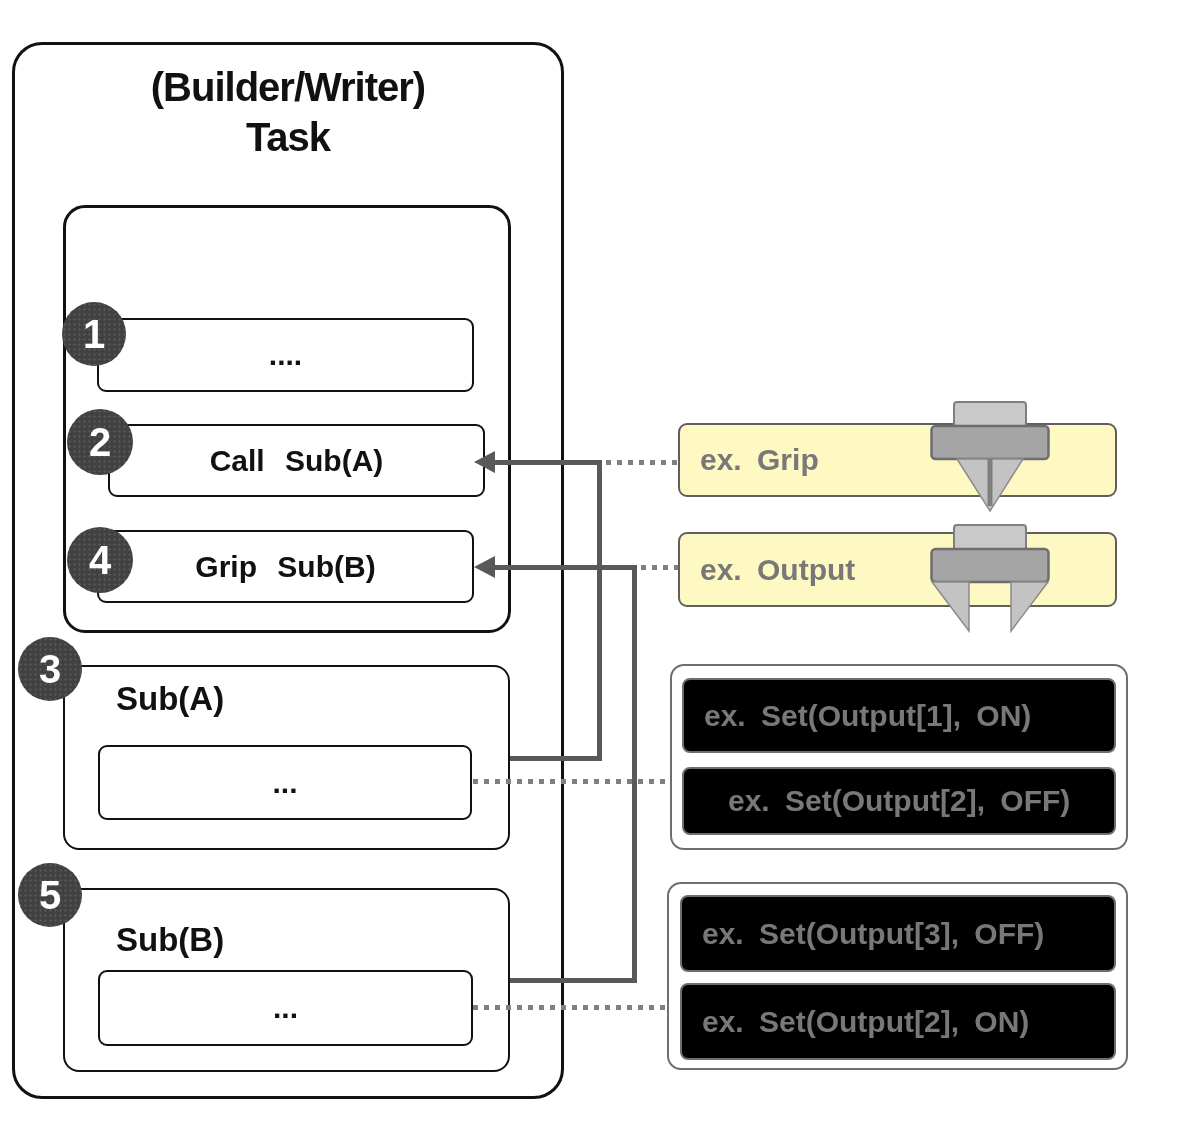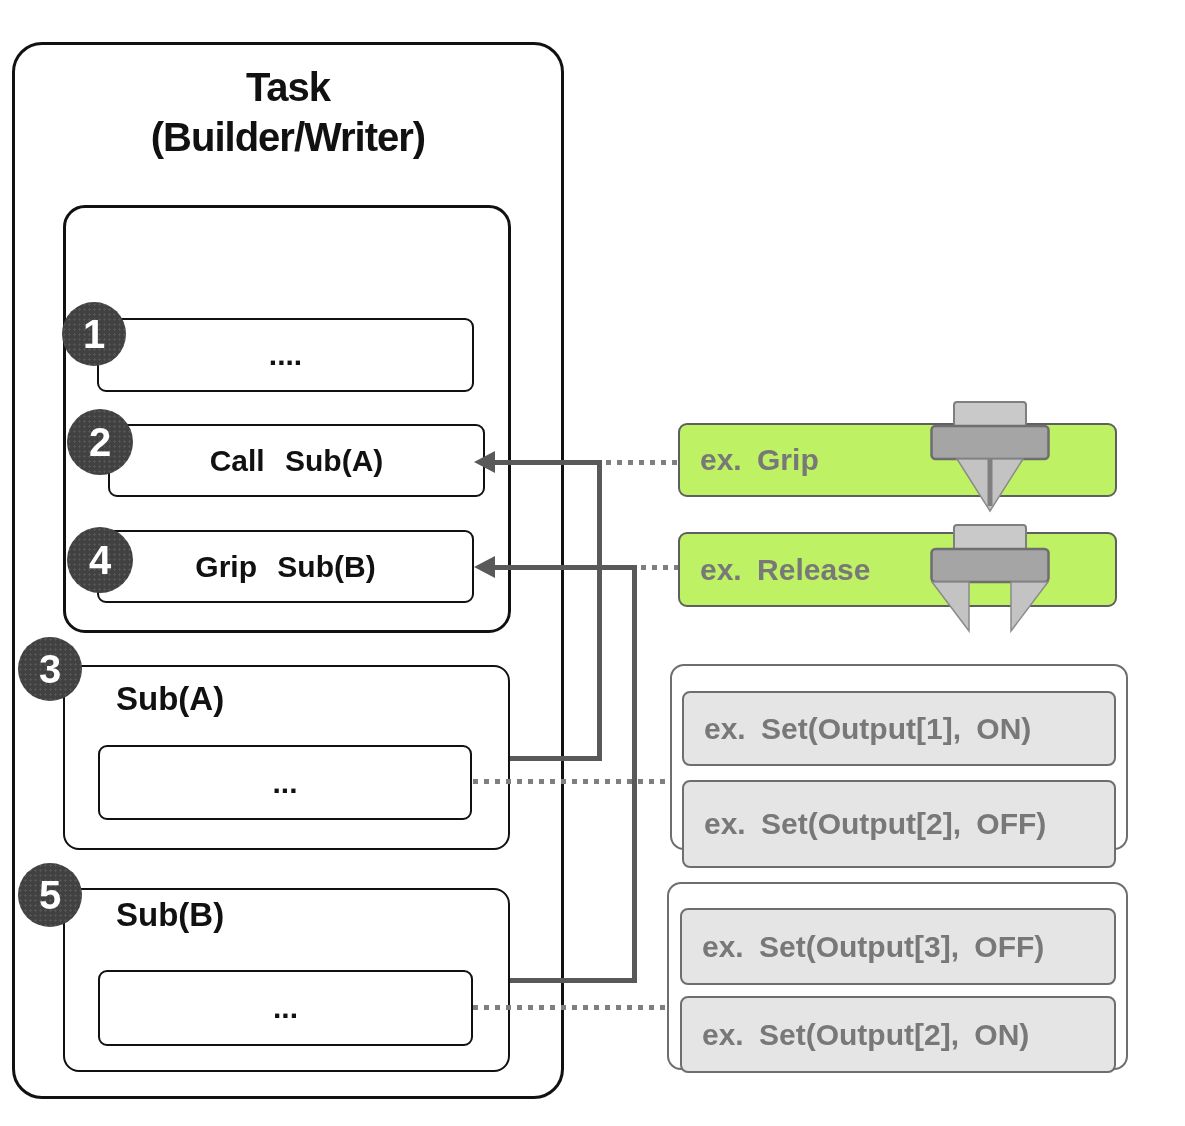--- a/index.html
+++ b/index.html
@@ -24,44 +24,44 @@
   .step-label{font-size:30px;font-weight:bold;color:#111;word-spacing:12px;}
 
   
   .badge{border-radius:50%;background:#414141;
          background-image:radial-gradient(rgba(255,255,255,0.10) 1px, transparent 1.4px);
          background-size:5px 5px;
          color:#fff;display:flex;align-items:center;justify-content:center;
          font-size:40px;font-weight:bold;z-index:5;}
 
   
-  .exbox{border:2.5px solid #5f5f5f;border-radius:9px;background:#bef264;
+  .exbox{border:2.5px solid #5f5f5f;border-radius:9px;background:#fef9c3;
          display:flex;align-items:center;}
   .groupbox{border:2.5px solid #6e6e6e;border-radius:14px;background:#fff;}
-  .exinner{border:2.5px solid #6e6e6e;border-radius:8px;background:#e5e5e5;
-           display:flex;align-items:center;margin-top:13px;}
+  .exinner{border:2.5px solid #6e6e6e;border-radius:8px;background:#000000;
+           display:flex;align-items:center;}
   .ex-label{font-size:30px;font-weight:bold;color:#787878;word-spacing:7px;padding-left:20px;white-space:nowrap;}
 
   
   .solidline{background:#595959;z-index:1;}
   .dotline{height:5px;z-index:1;
     background:repeating-linear-gradient(90deg,#7f7f7f 0 5px,transparent 5px 11px);}
   .arrowhead{width:0;height:0;border-top:11px solid transparent;
              border-bottom:11px solid transparent;border-right:21px solid #595959;z-index:2;}
   .icon-svg{z-index:6;}
 </style>
 </head>
 <body>
 
 <div class="canvas">
 
   <div class="abs blackbox" style="left:12px;top:42px;width:552px;height:1057px;"></div>
   <div class="abs title-task" style="left:32px;top:62px;width:512px;">
+    <div>(Builder/Writer)</div>
     <div>Task</div>
-    <div>(Builder/Writer)</div>
   </div>
 
   <div class="abs mainbox" style="left:63px;top:205px;width:448px;height:428px;"></div>
 
   <div class="abs stepbox" style="left:97px;top:318px;width:377px;height:74px;">
     <span class="step-label">....</span>
   </div>
   <div class="abs stepbox" style="left:108px;top:424px;width:377px;height:73px;">
     <span class="step-label">Call Sub(A)</span>
   </div>
@@ -75,21 +75,21 @@
   <div class="abs badge" style="left:18px;top:637px;width:64px;height:64px;">3</div>
   <div class="abs badge" style="left:18px;top:863px;width:64px;height:64px;">5</div>
 
   <div class="abs subbox" style="left:63px;top:665px;width:447px;height:185px;"></div>
   <div class="abs title-sub" style="left:80px;top:680px;">Sub(A)</div>
   <div class="abs innerbox" style="left:98px;top:745px;width:374px;height:75px;">
     <span class="step-label">...</span>
   </div>
 
   <div class="abs subbox" style="left:63px;top:888px;width:447px;height:184px;"></div>
-  <div class="abs title-sub" style="left:80px;top:896px;text-align:right;">Sub(B)</div>
+  <div class="abs title-sub" style="left:80px;top:921px;text-align:right;">Sub(B)</div>
   <div class="abs innerbox" style="left:98px;top:970px;width:375px;height:76px;">
     <span class="step-label">...</span>
   </div>
 
   <div class="abs arrowhead" style="left:474px;top:451px;"></div>
   <div class="abs solidline" style="left:492px;top:460px;width:110px;height:5px;"></div>
   <div class="abs solidline" style="left:597px;top:460px;width:5px;height:301px;"></div>
   <div class="abs solidline" style="left:510px;top:756px;width:92px;height:5px;"></div>
 
   <div class="abs arrowhead" style="left:474px;top:556px;"></div>
@@ -99,41 +99,41 @@
 
   <div class="abs dotline" style="left:606px;top:460px;width:72px;"></div>
   <div class="abs dotline" style="left:641px;top:565px;width:37px;"></div>
   <div class="abs dotline" style="left:473px;top:779px;width:197px;"></div>
   <div class="abs dotline" style="left:473px;top:1005px;width:194px;"></div>
 
   <div class="abs exbox" style="left:678px;top:423px;width:439px;height:74px;">
     <span class="ex-label">ex. Grip</span>
   </div>
   <div class="abs exbox" style="left:678px;top:532px;width:439px;height:75px;">
-    <span class="ex-label">ex. Release</span>
+    <span class="ex-label">ex. Output</span>
   </div>
 
   <svg class="abs icon-svg" style="left:930px;top:400px;" width="120" height="113" viewBox="0 0 120 113">
     <rect x="24" y="2" width="72" height="28" rx="3" fill="#c9c9c9" stroke="#7f7f7f" stroke-width="2"></rect>
     <rect x="1.5" y="26" width="117" height="33" rx="4" fill="#a5a5a5" stroke="#6e6e6e" stroke-width="2.5"></rect>
     <polygon points="27,59 93,59 60,111" fill="#c3c3c3" stroke="#8a8a8a" stroke-width="1.5"></polygon>
     <line x1="60" y1="59" x2="60" y2="106" stroke="#7f7f7f" stroke-width="5"></line>
   </svg>
   <svg class="abs icon-svg" style="left:930px;top:523px;" width="120" height="110" viewBox="0 0 120 110">
     <rect x="24" y="2" width="72" height="28" rx="3" fill="#c9c9c9" stroke="#7f7f7f" stroke-width="2"></rect>
     <rect x="1.5" y="26" width="117" height="33" rx="4" fill="#a5a5a5" stroke="#6e6e6e" stroke-width="2.5"></rect>
     <polygon points="2,59 39,59 39,108" fill="#c3c3c3" stroke="#8a8a8a" stroke-width="1.5"></polygon>
     <polygon points="118,59 81,59 81,108" fill="#c3c3c3" stroke="#8a8a8a" stroke-width="1.5"></polygon>
   </svg>
 
   <div class="abs groupbox" style="left:670px;top:664px;width:458px;height:186px;"></div>
   <div class="abs exinner" style="left:682px;top:678px;width:434px;height:75px;">
     <span class="ex-label">ex. Set(Output[1], ON)</span>
   </div>
-  <div class="abs exinner" style="left:682px;top:767px;width:434px;height:88px;">
+  <div class="abs exinner" style="left:682px;top:767px;width:434px;height:68px;padding-left:24px;">
     <span class="ex-label">ex. Set(Output[2], OFF)</span>
   </div>
 
   <div class="abs groupbox" style="left:667px;top:882px;width:461px;height:188px;"></div>
   <div class="abs exinner" style="left:680px;top:895px;width:436px;height:77px;">
     <span class="ex-label">ex. Set(Output[3], OFF)</span>
   </div>
   <div class="abs exinner" style="left:680px;top:983px;width:436px;height:77px;align-items:center;">
     <span class="ex-label">ex. Set(Output[2], ON)</span>
   </div>

